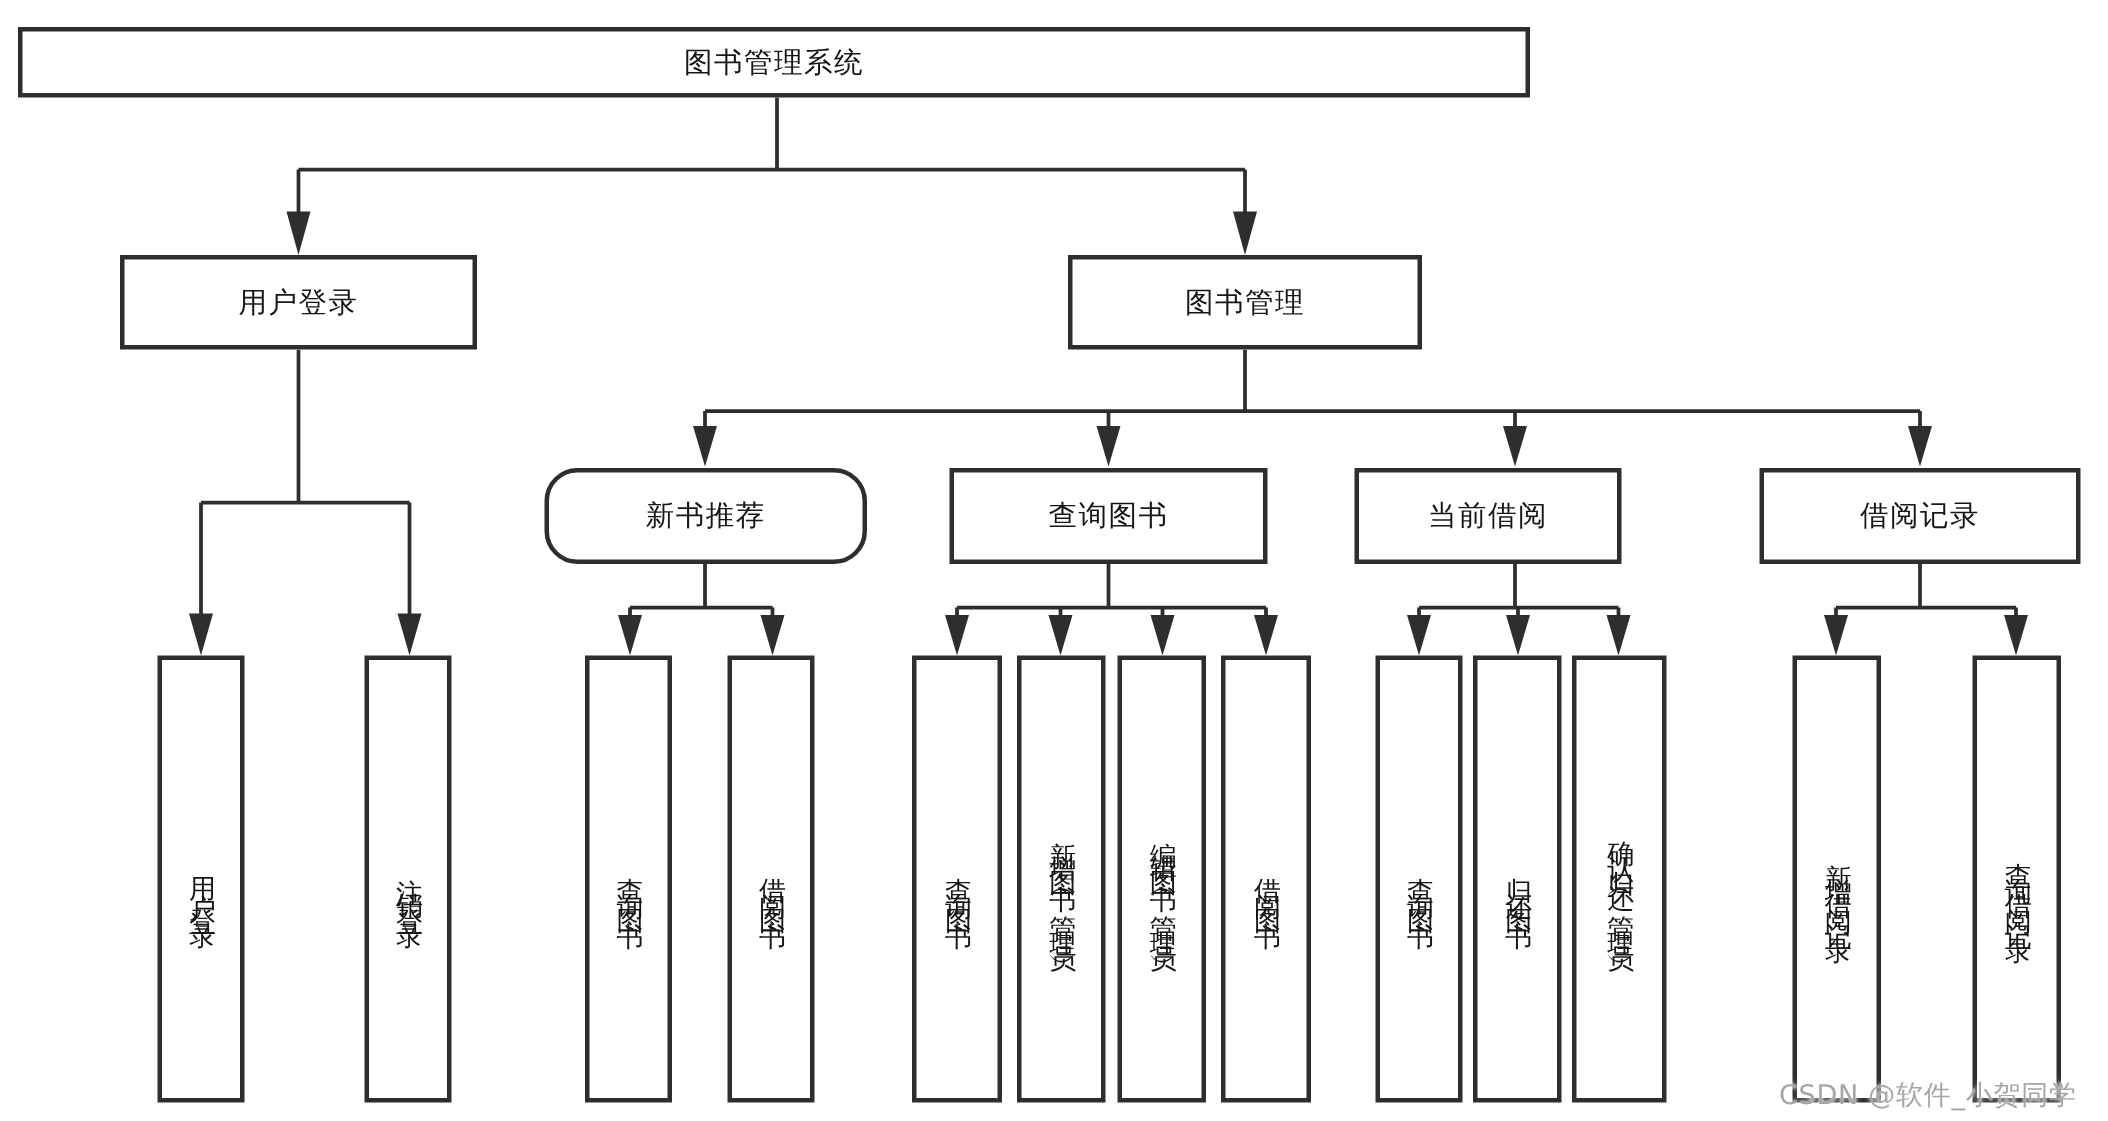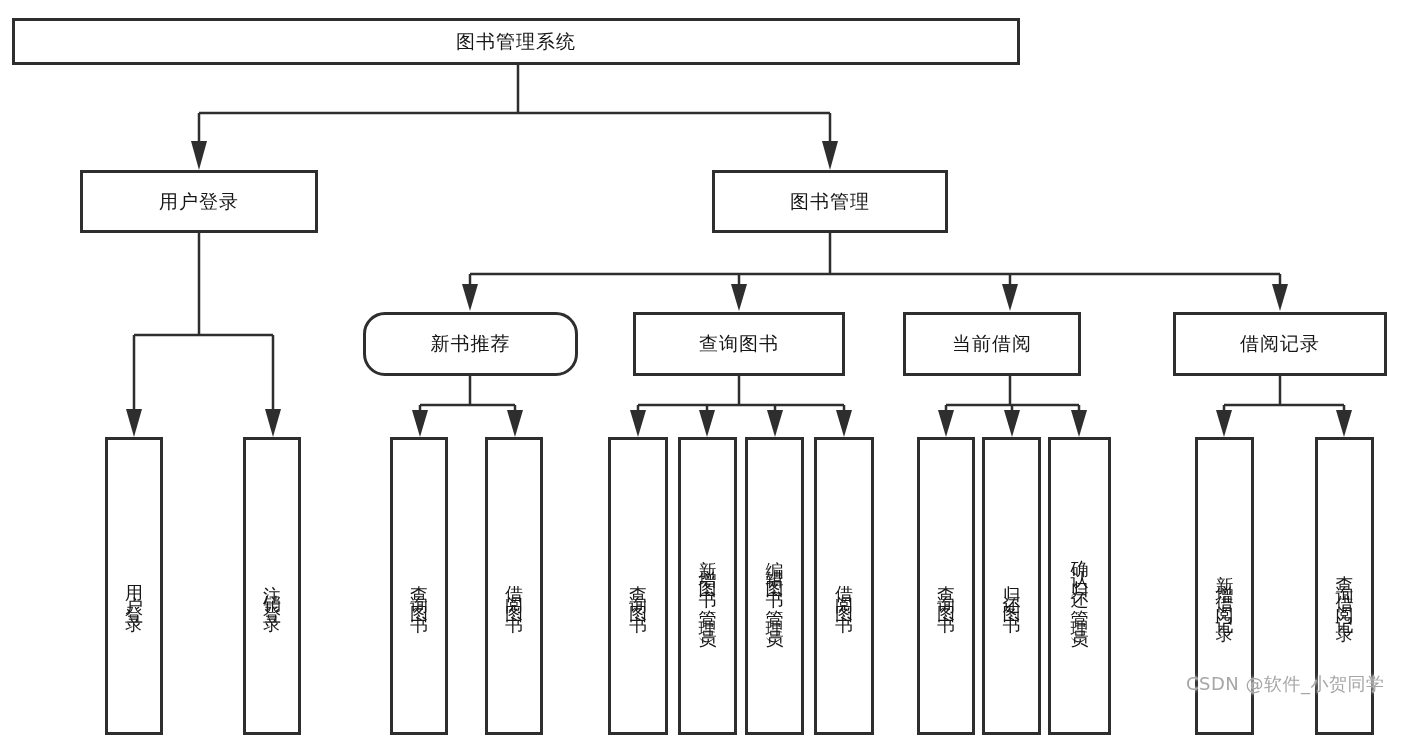--- a/index.html
+++ b/index.html
@@ -40,21 +40,21 @@
     writing-mode: vertical-rl;
     text-orientation: mixed;
     font-size: 18px;
     letter-spacing: 10px;
     line-height: 1;
     padding-top: 10px;
   }
   #watermark {
     position: absolute;
     left: 1186px;
-    top: 672px;
+    top: 718px;
     z-index: 5;
     font-size: 18px;
     color: #a6a6a6;
     letter-spacing: 0.5px;
     white-space: nowrap;
     text-shadow: 0 0 2px #ffffff, 0 0 4px #ffffff;
   }
 </style>
 </head>
 <body>

